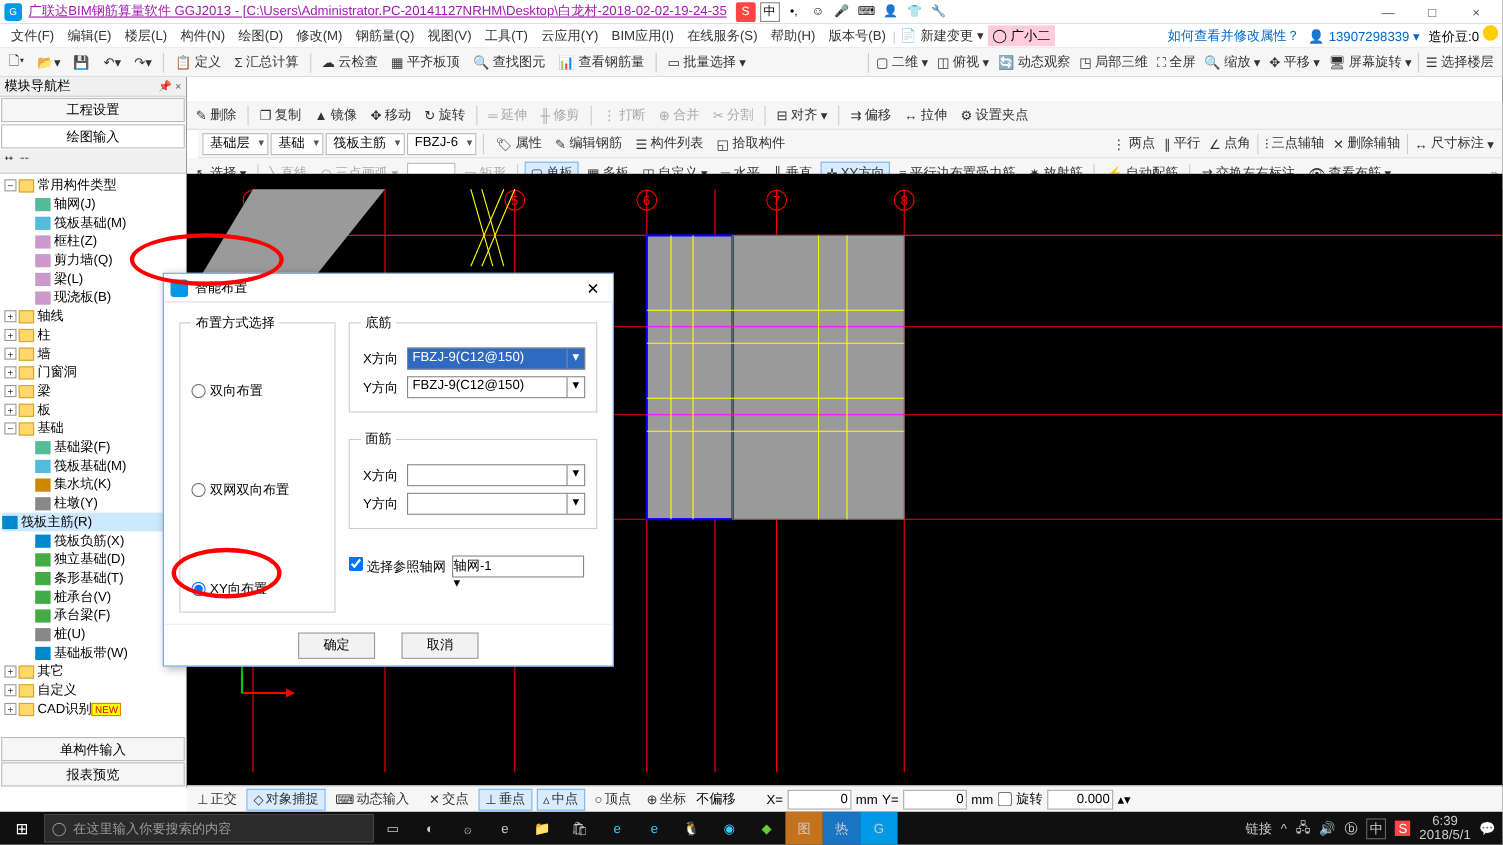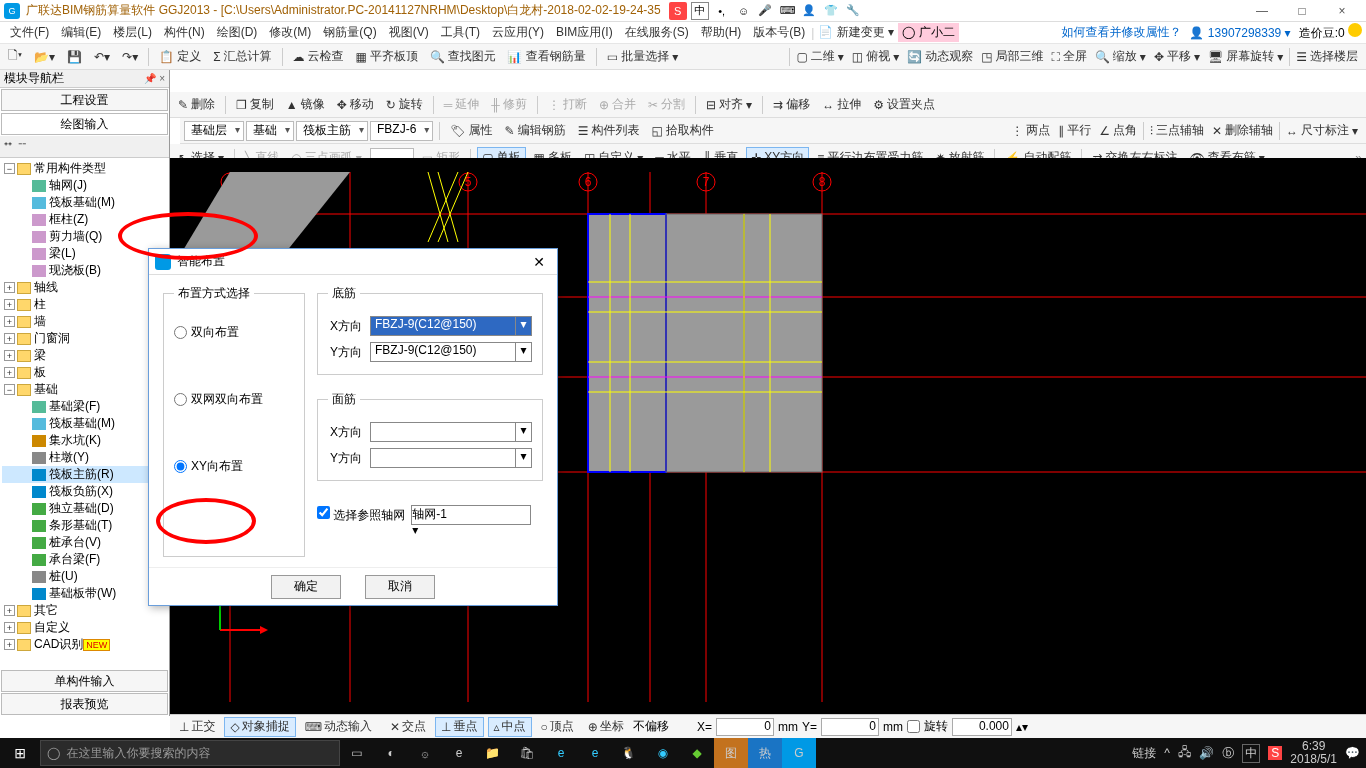--- a/index.html
+++ b/index.html
@@ -1,21 +1,21 @@
 <!DOCTYPE html>
 <html><head>
 <meta charset="utf-8">
 <style>
 * { margin:0; padding:0; box-sizing:border-box; font-family:"Microsoft YaHei","SimSun",sans-serif; font-size:12px; }
 body { width:1366px; height:768px; overflow:hidden; background:#fff; position:relative; }
 
 
 .titlebar { height:22px; background:#fff; border-bottom:1px solid #ddd; display:flex; align-items:center; padding:0 4px; }
 .titlebar .app-icon { width:16px; height:16px; background:#0099e5; border-radius:3px; margin-right:6px; display:flex; align-items:center; justify-content:center; color:#fff; font-size:9px; }
-.titlebar .title { flex:0 0 auto; color:#a16207; }
+.titlebar .title { flex:0 0 auto; color:#a21caf;text-decoration:underline; }
 .titlebar .ime-strip { display:flex; align-items:center; gap:4px; margin-left:8px; }
 .titlebar .ime-icon { width:18px; height:18px; display:flex; align-items:center; justify-content:center; font-size:11px; }
 .titlebar .ime-icon.red { background:#f44; color:#fff; border-radius:2px; }
 .titlebar .spacer { flex:1; }
 .titlebar .winbtn { width:40px; height:20px; display:flex; align-items:center; justify-content:center; color:#555; }
 
 
 .menubar { height:22px; background:#fff; display:flex; align-items:center; padding:0 4px; border-bottom:1px solid #e6e6e6; }
 .menubar .menuitem { padding:0 6px; color:#333; cursor:default; }
 .menubar .right { margin-left:auto; display:flex; align-items:center; gap:8px; }
@@ -59,21 +59,21 @@
 
 
 .dialog { position:absolute; left:148px; top:248px; width:410px; height:358px; background:#fff; border:1px solid #6a9edb; box-shadow:2px 2px 8px rgba(0,0,0,.3); }
 .dialog .dtitle { height:26px; background:#fff; border-bottom:1px solid #ddd; display:flex; align-items:center; padding:0 6px; }
 .dialog .dtitle .di { width:16px; height:16px; background:#0099e5; border-radius:3px; margin-right:6px; }
 .dialog .dtitle .dclose { margin-left:auto; width:24px; text-align:center; font-size:14px; }
 .dialog .dbody { padding:10px 14px; display:flex; gap:12px; height:292px; }
 .dialog fieldset { border:1px solid #ccc; padding:8px 10px 12px; }
 .dialog fieldset legend { padding:0 4px;font-family:Liberation Serif, serif; }
 .dialog .leftcol { width:120px; display:flex; flex-direction:column; gap:60px; padding-top:20px; }
-.dialog .leftcol label { display:flex; align-items:center; gap:4px; }
+.dialog .leftcol label { display:flex; align-items:center; gap:4px;margin-top:23px; }
 .dialog .rightcol { flex:1; display:flex; flex-direction:column; gap:16px; }
 .dialog .row { display:flex; align-items:center; gap:6px; margin-top:6px; }
 .dialog .row .lbl { width:36px;text-align:center; }
 .dialog .row .inp { flex:1; height:20px; border:1px solid #888; padding:0 4px; position:relative; }
 .dialog .row .inp .dd { position:absolute; right:0; top:0; width:16px; height:18px; border-left:1px solid #888; text-align:center; }
 .dialog .row .inp.sel { background:#2e69c2; color:#fff; }
 .dialog .chkrow { display:flex; align-items:center; gap:6px; margin-top:8px; }
 .dialog .dfoot { height:38px; border-top:1px solid #eee; display:flex; align-items:center; justify-content:center; gap:24px; }
 .dialog .dfoot button { width:70px; height:24px; border:1px solid #999; background:#f2f2f2; }
 
@@ -335,21 +335,21 @@
         <span>筏板基础(M)</span>
       </div>
     <div class="node" style="padding-left:30px">
         <span class="leaf-ico" style="background:#c80"></span>
         <span>集水坑(K)</span>
       </div>
     <div class="node" style="padding-left:30px">
         <span class="leaf-ico" style="background:#888"></span>
         <span>柱墩(Y)</span>
       </div>
-    <div class="node selected" style="padding-left:30px">
+    <div class="node selected" style="">
         <span class="leaf-ico" style="background:#08c"></span>
         <span>筏板主筋(R)</span>
       </div>
     <div class="node" style="padding-left:30px">
         <span class="leaf-ico" style="background:#08c"></span>
         <span>筏板负筋(X)</span>
       </div>
     <div class="node" style="padding-left:30px">
         <span class="leaf-ico" style="background:#4a4"></span>
         <span>独立基础(D)</span>

